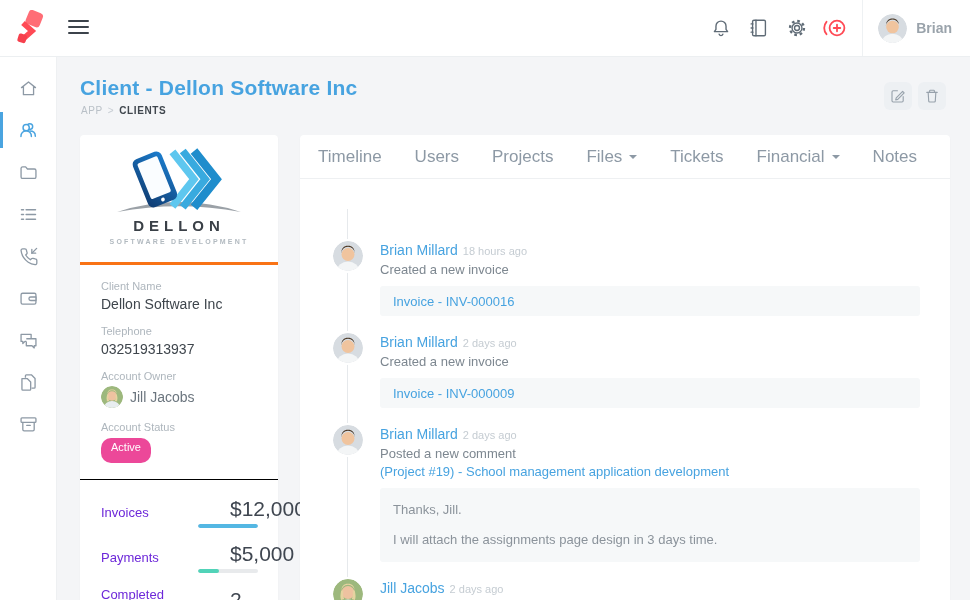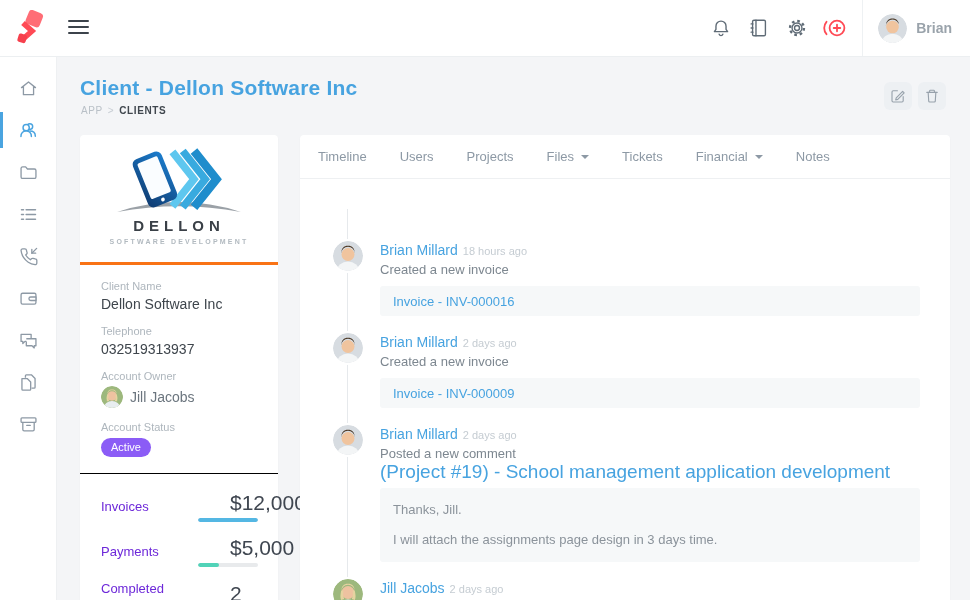--- a/index.html
+++ b/index.html
@@ -40,43 +40,43 @@
   .client-card { position:absolute; left:23px; top:78px; width:198px; height:560px; background:#fff; border-radius:4px; box-shadow:0 1px 2px rgba(40,50,60,.04); }
   .logo-block { height:130px; border-bottom:3px solid #f97316; display:flex; flex-direction:column; align-items:center; padding-top:8px; }
   .logo-name { font-size:15px; letter-spacing:5px; color:#3a4047; margin-top:-2px; font-weight:bold; }
   .logo-tagline { font-size:7px; letter-spacing:2.2px; color:#b2bac0; margin-top:4px; font-weight:bold; }
   .details { padding:15px 21px 14px 21px; border-bottom:1px solid #000000; }
   .field { margin-bottom:13px; }
   .field:last-child { margin-bottom:2px; }
   .f-label { font-size:11px; color:#aeb6bd; margin-bottom:4px; }
   .f-value { font-size:14px; color:#3e454c; }
   .owner-row { display:flex; align-items:center; gap:7px; font-size:14px; color:#6b757e; }
-  .badge { display:inline-block; background:#8b5cf6; color:#fff; font-size:11px; padding:3px 10px 4px; border-radius:10px; }
+  .badge { display:inline-block; background:#ec4899; color:#fff; font-size:11px; padding:3px 10px 10px; border-radius:10px; }
   .stats { padding:17px 20px 10px 21px; }
   .stat-row { display:flex; justify-content:space-between; align-items:center; margin-bottom:14px; }
   .stat-label { width:80px; font-size:13px; color:#6d28d9; line-height:16px; }
   .stat-right { width:60px; }
   .stat-value { font-size:21px; color:#3f4650; margin-bottom:3px;margin-left:32px; }
   .bar-track { width:60px; height:4px; background:#e8eaec; border-radius:2px; overflow:hidden; }
   .bar-fill { height:4px; border-radius:2px; }
 
   
   .content-card { position:absolute; left:243px; top:78px; width:650px; height:600px; background:#fff; border-radius:4px; box-shadow:0 1px 2px rgba(40,50,60,.04); overflow:hidden; }
   .tabs { height:44px; display:flex; align-items:center; padding-left:18px; border-bottom:1px solid #eef0f2; }
-  .tab { font-size:13px; color:#8d99a5; margin-right:33px; cursor:pointer; display:flex; align-items:center; }
+  .tab { font-size:17px; color:#8d99a5; margin-right:33px; cursor:pointer; display:flex; align-items:center; }
   .caret { width:0; height:0; border-left:4px solid transparent; border-right:4px solid transparent; border-top:4px solid #8d99a5; margin-left:7px; margin-top:1px; }
   .timeline { position:relative; padding:62px 30px 0 33px; }
   .timeline::before { content:""; position:absolute; left:47px; top:30px; bottom:-60px; width:1px; background:#e6e9ec; }
   .tl-entry { position:relative; padding-left:47px; margin-bottom:17px; }
   .tl-avatar { position:absolute; left:0; top:0; width:30px; height:30px; border-radius:50%; overflow:hidden; box-shadow:0 0 0 2px #fff; }
   .tl-head { line-height:18px; }
   .tl-name { font-size:14px; color:#47a3e0; cursor:pointer; }
   .tl-time { font-size:11px; color:#c5ccd2; margin-left:5px; }
   .tl-action { font-size:13px; color:#7d8790; line-height:17px; margin-top:1px; }
-  .tl-project { font-size:19px; color:#47a3e0; line-height:17px; margin-top:1px; cursor:pointer; }
+  .tl-project { font-size:13px; color:#47a3e0; line-height:17px; margin-top:1px; cursor:pointer; }
   .tl-card { margin-top:8px; background:#f6f8f9; border-radius:3px; padding:6px 13px; }
   .tl-invoice { font-size:13px; color:#47a3e0; cursor:pointer; }
   .tl-comment { padding:14px 13px; }
   .tl-comment p { font-size:13px; color:#8b939b; line-height:16px; margin-bottom:14px; }
   .tl-comment p:last-child { margin-bottom:0; }
   svg { display:block; }
 </style>
 </head>
 <body>
 

